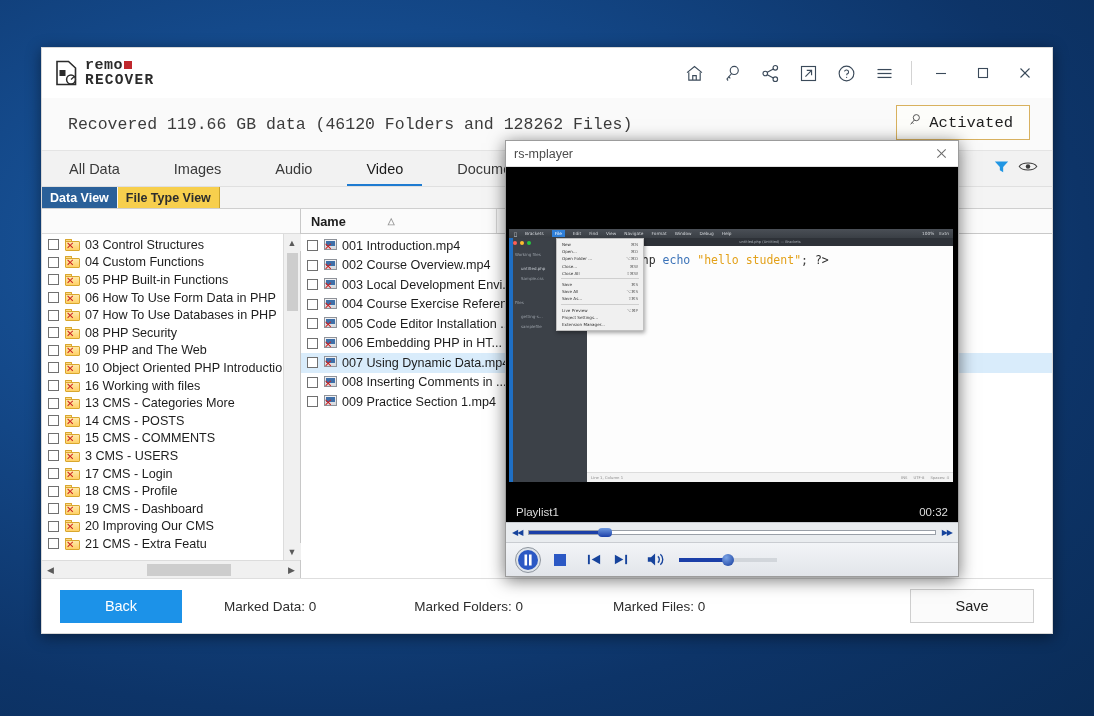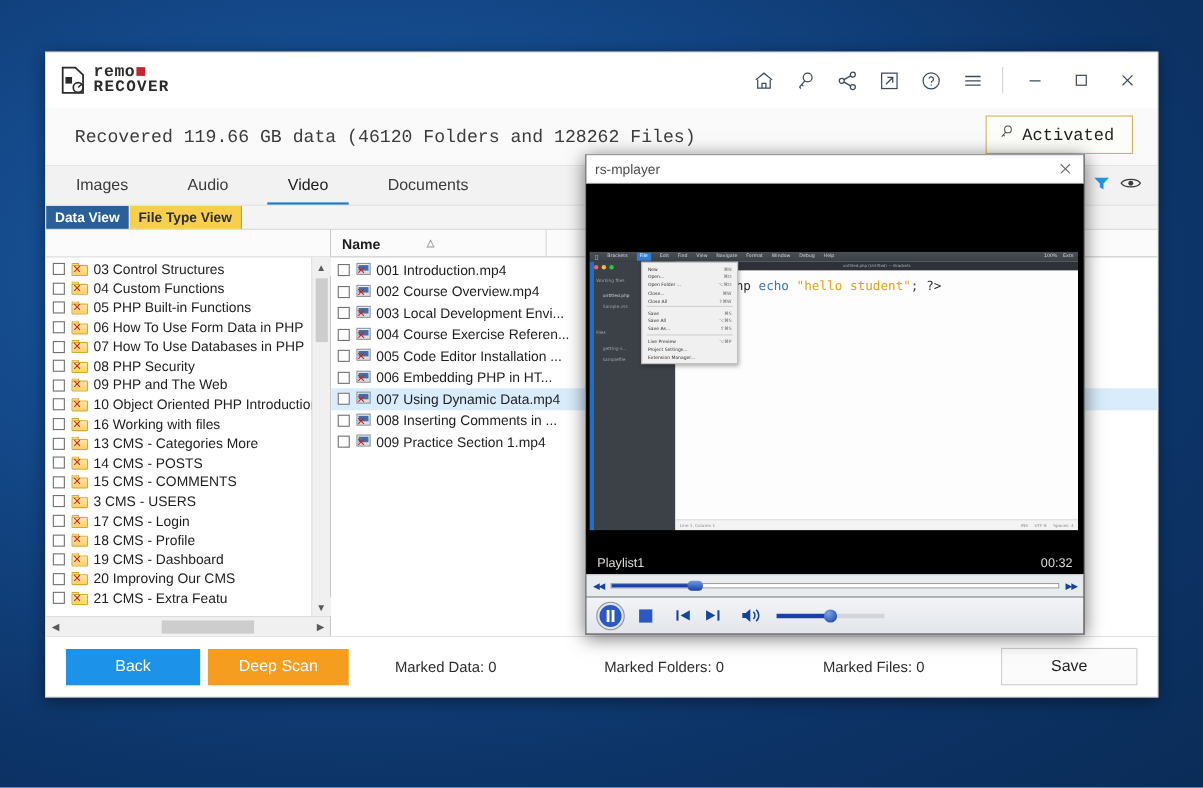--- a/index.html
+++ b/index.html
@@ -443,21 +443,21 @@
     border: 1px solid #cfcfcf;
     font-size: 14.5px;
     color: #1e1e1e;
     cursor: pointer;
     font-family: "Liberation Sans", sans-serif;
   }
 
   
   #mplayer {
     position: absolute;
-    left: 532px; top: 140px;
+    left: 505px; top: 140px;
     width: 454px; height: 437px;
     background: #000;
     box-shadow: 0 3px 16px rgba(0,0,0,0.55);
     display: flex;
     flex-direction: column;
     border: 1px solid #9c9c9c;
     box-sizing: border-box;
   }
   #mp-title {
     height: 25px;
@@ -795,20 +795,21 @@
           <circle cx="14" cy="8.5" r="4.6"></circle>
             <path d="M11 12 L5.5 18.5"></path>
             <path d="M7.5 15.5 L9.5 17.5"></path>
         </svg>
       </span>
       <span>Activated</span>
     </div>
   </div>
 
   <div id="cat-tabs">
+    <div class="cat-tab">All Data</div>
     <div class="cat-tab">Images</div>
     <div class="cat-tab">Audio</div>
     <div class="cat-tab active">Video</div>
     <div class="cat-tab">Documents</div>
 
     <div id="search-area">
       <input id="search-input" placeholder="Search" style="">
       <span>
         <svg width="17" height="15" viewBox="0 0 20 18">
           <path d="M2 3 H18 L12 9.5 V16 L8 13.5 V9.5 Z" fill="#2196e3"></path>
@@ -1100,21 +1101,20 @@
               <span class="vx">✕</span>
             </span>
             <span>009 Practice Section 1.mp4</span>
           </div>
         </div>
     </div>
   </div>
 
   <div id="bottom-bar">
     <button class="btn-back">Back</button>
-    <button class="btn-deepscan">Deep Scan</button>
     <span class="stat" id="stat-marked-data">Marked Data: 0</span>
     <span class="stat" id="stat-marked-folders">Marked Folders: 0</span>
     <span class="stat" id="stat-marked-files">Marked Files: 0</span>
     <button class="btn-save">Save</button>
   </div>
 </div>
 
 <div id="mplayer">
 
   <div id="mp-title">

